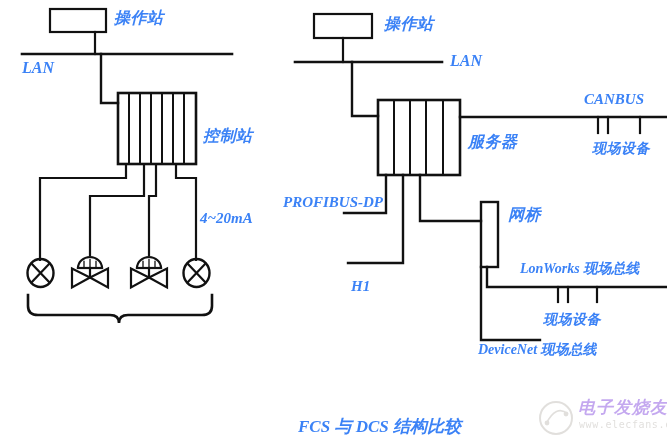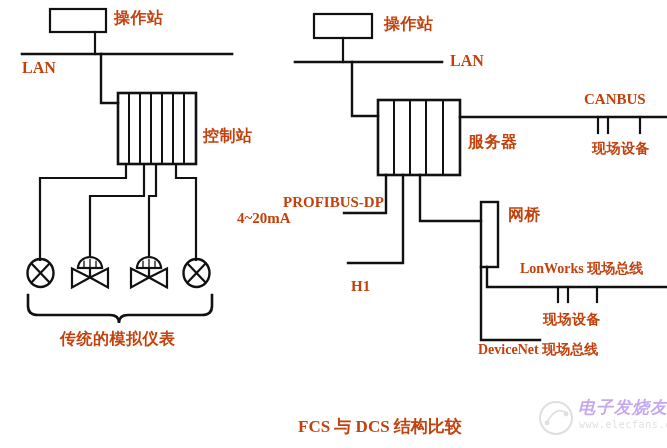--- a/index.html
+++ b/index.html
@@ -27,41 +27,42 @@
     left: 0;
     top: 0;
     width: 667px;
     height: 448px;
     display: block;
   }
   .lbl {
     position: absolute;
     white-space: nowrap;
     line-height: 1;
-    color: #c2410c;
-    font-family: "Liberation Serif", "DejaVu Serif", serif;
+    color: #3b82f6;
+    font-family: "Liberation Serif", "DejaVu Serif", serif;
+    font-style: italic;
   }
   .lbl-cn {
     font-family: "DejaVu Sans", "Liberation Sans", sans-serif;
     font-weight: 700;
     letter-spacing: 0.5px;
   }
   .lbl-en {
     font-family: "Liberation Serif", "DejaVu Serif", serif;
     font-weight: 700;
   }
   .lbl-mixed {
     font-family: "Liberation Serif", "DejaVu Serif", serif;
     font-weight: 700;
   }
   
   #label-op-left      { left: 114px; top: 10px;  font-size: 16px; }
   #label-lan-left     { left: 22px;  top: 60px;  font-size: 16px; }
   #label-ctrl-station { left: 203px; top: 128px; font-size: 16px; }
-  #label-current      { left: 200px; top: 211px; font-size: 15px; margin-left: 37px; }
+  #label-current      { left: 200px; top: 211px; font-size: 15px; }
   #label-analog       { left: 60px;  top: 331px; font-size: 16px; }
 
   #label-op-right     { left: 384px; top: 16px;  font-size: 16px; }
   #label-lan-right    { left: 450px; top: 53px;  font-size: 16px; }
   #label-canbus       { left: 584px; top: 92px;  font-size: 15px; }
   #label-canbus-dev   { left: 592px; top: 141px; font-size: 14px; }
   #label-server       { left: 468px; top: 134px; font-size: 16px; text-align: right; }
   #label-profibus     { left: 283px; top: 195px; font-size: 15px; }
   #label-h1           { left: 351px; top: 245px; font-size: 15px; margin-top: 34px; }
   #label-bridge       { left: 508px; top: 207px; font-size: 16px; }
@@ -212,21 +213,20 @@
   </svg>
 
   <div class="lbl lbl-cn" id="label-op-left">操作站</div>
 
   <div class="lbl lbl-en" id="label-lan-left">LAN</div>
 
   <div class="lbl lbl-cn" id="label-ctrl-station">控制站</div>
 
   <div class="lbl lbl-en" id="label-current">4~20mA</div>
 
-  <div class="lbl lbl-cn" id="label-analog">传统的模拟仪表</div>
 
   <div class="lbl lbl-cn" id="label-op-right">操作站</div>
 
   <div class="lbl lbl-en" id="label-lan-right">LAN</div>
 
   <div class="lbl lbl-en" id="label-canbus">CANBUS</div>
 
   <div class="lbl lbl-cn" id="label-canbus-dev">现场设备</div>
 
   <div class="lbl lbl-cn" id="label-server">服务器</div>

